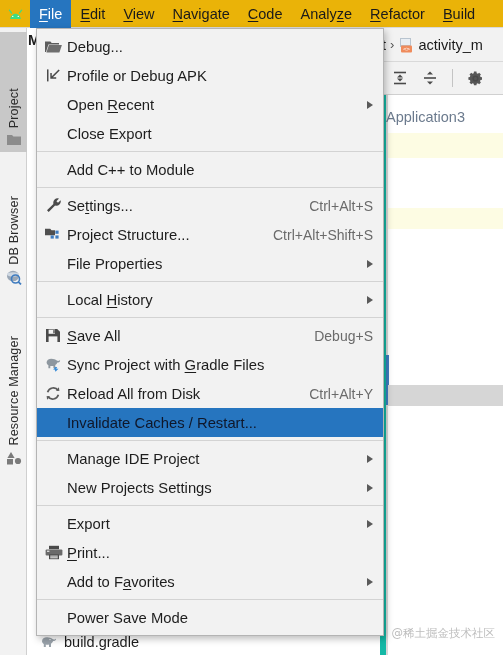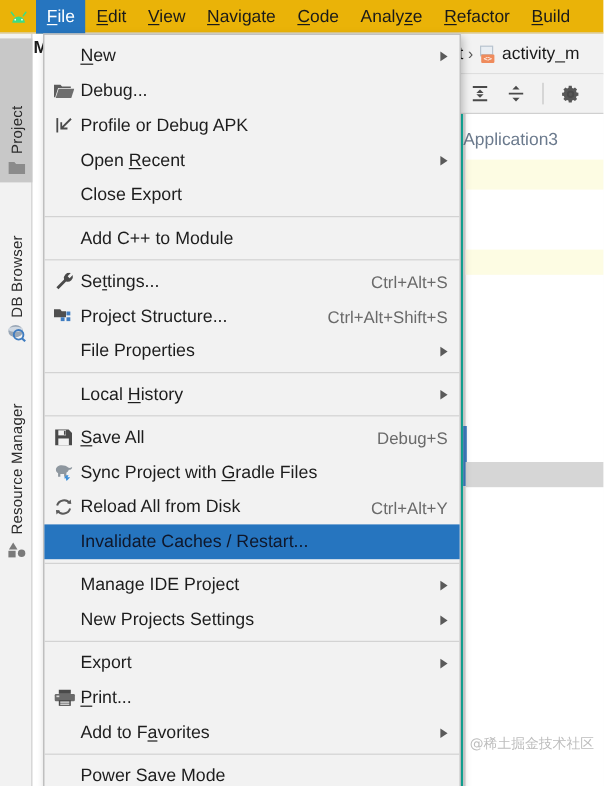--- a/index.html
+++ b/index.html
@@ -93,21 +93,21 @@
     position: absolute; left: 0; width: 3px; background: #3f7cc0;
   }
 
   
   .tree-row {
     position: absolute; display: flex; align-items: center; gap: 6px;
     font-size: 14.5px; color: #1d1d1d; white-space: nowrap;
   }
 
   .watermark {
-    position: absolute; right: 8px; bottom: 28px;
+    position: absolute; right: 8px; bottom: 14px;
     font-size: 11.5px; color: #bdbdbd;
     font-family: "DejaVu Sans", sans-serif;
     margin-top: 40px;
   }
 
   
   .menu-popup {
     position: absolute; left: 36px; top: 28px; width: 348px;
     background: #f2f2f2;
     border: 1px solid #b4b4b4;
@@ -286,25 +286,20 @@
           <span><span class="u">R</span>efactor</span>
         </div>
         <div class="menubar-item">
           <span><span class="u">B</span>uild</span>
         </div>
       </div>
   </div>
 
   <div class="menu-popup" id="menu-popup">
       <div class="mi">
-        <span class="mi-ico"></span>
-        <span class="mi-label"><span class="u">N</span>ew</span>
-        <span class="mi-arrow"></span>
-      </div>
-      <div class="mi">
         <span class="mi-ico">
           <svg width="17" height="14" viewBox="0 0 17 14">
             <path fill="#5c5c5c" d="M0 1.6h5.4l1.3 1.5H14v1.3H3.4L1 12 0 12z"></path>
             <path fill="#6e6e6e" d="M3.9 5h13l-2.5 7.6H1.4z"></path>
           </svg>
         </span>
         <span class="mi-label">Debug...</span>
       </div>
       <div class="mi">
         <span class="mi-ico">

